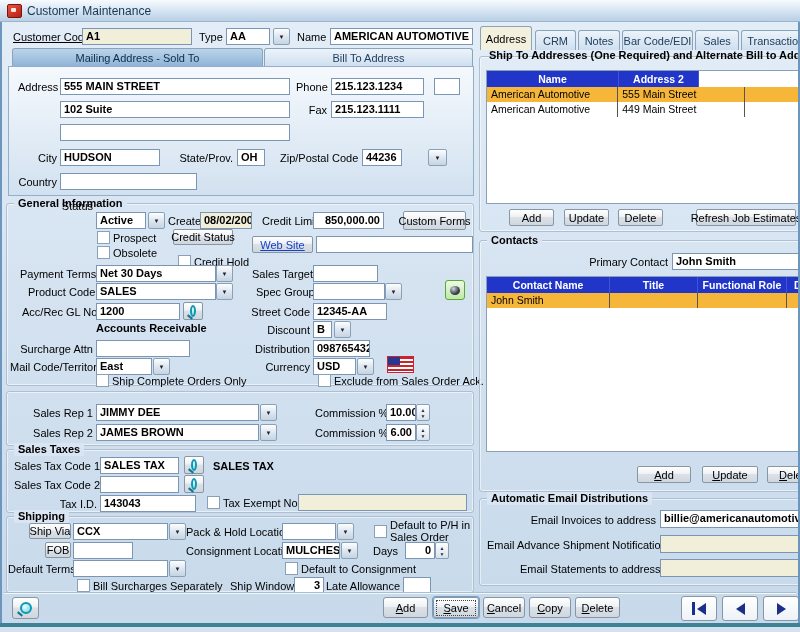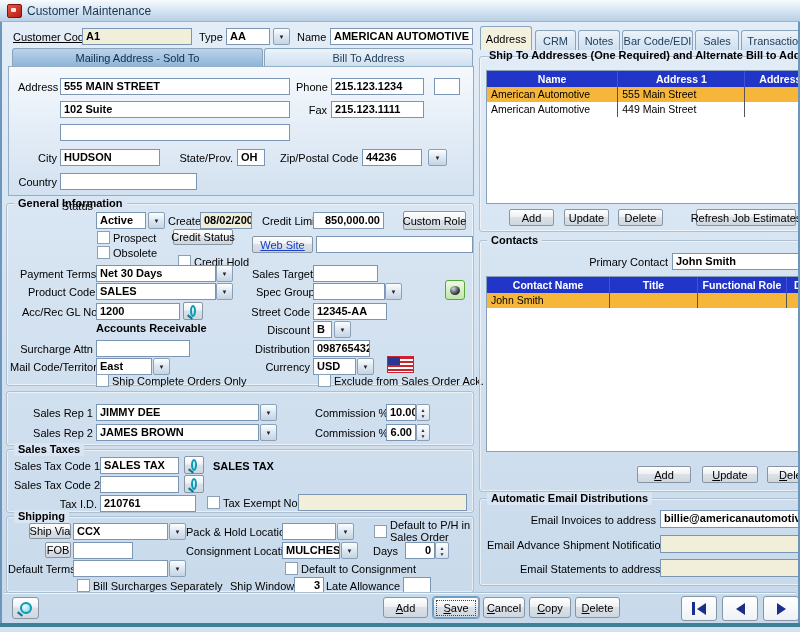--- a/index.html
+++ b/index.html
@@ -111,36 +111,36 @@
   <div class="fld" style="left:434px;top:78px;width:26px;"></div>
   <div class="fld" style="left:60px;top:101px;width:230px;">102 Suite</div>
   <div class="lb lbr" style="left:305px;top:104px;width:22px;">Fax</div>
   <div class="fld" style="left:331px;top:101px;width:93px;">215.123.1111</div>
   <div class="fld" style="left:60px;top:124px;width:230px;"></div>
   <div class="lb lbr" style="left:30px;top:152px;width:27px;">City</div>
   <div class="fld" style="left:60px;top:149px;width:100px;">HUDSON</div>
   <div class="lb lbr" style="left:178px;top:152px;width:55px;">State/Prov.</div>
   <div class="fld" style="left:237px;top:149px;width:28px;">OH</div>
   <div class="lb lbr" style="left:280px;top:152px;width:78px;">Zip/Postal Code</div>
-  <div class="fld" style="left:362px;top:149px;width:60px;">44236</div>
+  <div class="fld" style="left:362px;top:149px;width:40px;">44236</div>
   <div class="dd" style="left:428px;top:149px;width:19px;"></div>
   <div class="lb lbr" style="left:18px;top:176px;width:39px;">Country</div>
   <div class="fld" style="left:60px;top:173px;width:137px;"></div>
 
   <div class="grp" style="left:6px;top:203px;width:468px;height:183px;"></div>
   <div class="gt" style="left:14px;top:197px;">General Information</div>
   <div class="lb lbr" style="left:50px;top:200px;width:43px;">Status</div>
   <div class="fld" style="left:96px;top:212px;width:50px;">Active</div>
   <div class="dd" style="left:148px;top:212px;"></div>
   <div class="lb" style="left:168px;top:215px;">Created</div>
   <div class="fld tan" style="left:200px;top:212px;width:52px;">08/02/2000</div>
   <div class="lb lbr" style="left:262px;top:215px;width:48px;">Credit Limit</div>
   <div class="fld ra" style="left:313px;top:212px;width:71px;">850,000.00</div>
   <div class="btn btn-sm" style="left:403px;top:211px;width:63px;height:19px;">
-      <span>Custom Role</span>
+      <span>Custom Forms</span>
     </div>
   <div class="chk" style="left:97px;top:231px;"></div>
   <div class="lb" style="left:113px;top:232px;">Prospect</div>
   <div class="btn btn-sm" style="left:173px;top:229px;width:60px;height:16px;">
       <span>Credit Status</span>
     </div>
   <div class="btn btn-sm" style="left:252px;top:236px;width:61px;">
       <span class="link">Web Site</span>
     </div>
   <div class="fld" style="left:316px;top:236px;width:157px;"></div>
@@ -208,21 +208,21 @@
   <div class="btn btn-sm magbtn" style="left:184px;top:456px;width:20px;height:18px;">
       <span class="magi"></span>
     </div>
   <div class="lb" style="left:213px;top:460px;font-weight:bold;">SALES TAX</div>
   <div class="lb lbr" style="left:14px;top:479px;width:83px;">Sales Tax Code 2</div>
   <div class="fld" style="left:100px;top:476px;width:79px;"></div>
   <div class="btn btn-sm magbtn" style="left:184px;top:475px;width:20px;height:18px;">
       <span class="magi"></span>
     </div>
   <div class="lb lbr" style="left:55px;top:498px;width:42px;">Tax I.D.</div>
-  <div class="fld" style="left:100px;top:495px;width:96px;">210761</div>
+  <div class="fld" style="left:100px;top:495px;width:96px;">143043</div>
   <div class="chk" style="left:207px;top:496px;"></div>
   <div class="lb" style="left:223px;top:497px;">Tax Exempt No.</div>
   <div class="fld tan" style="left:298px;top:494px;width:169px;"></div>
 
   <div class="grp" style="left:6px;top:516px;width:468px;height:77px;"></div>
   <div class="gt" style="left:14px;top:510px;">Shipping</div>
   <div class="btn btn-sm" style="left:29px;top:523px;width:42px;height:16px;">
       <span>Ship Via</span>
     </div>
   <div class="fld" style="left:73px;top:523px;width:95px;">CCX</div>
@@ -272,21 +272,20 @@
     </div>
   <div class="tab tab-off" style="left:741px;top:30px;width:75px;height:20px;">
       <span>Transactions</span>
     </div>
 
   <div class="grp" style="left:479px;top:56px;width:330px;height:176px;"></div>
   <div class="lb" style="left:489px;top:49px;font-weight:bold;">Ship To Addresses (One Required)  and Alternate Bill to Addresses</div>
   <div class="grid" style="left:486px;top:70px;width:340px;height:134px;">
     <div class="ghead">
       <div class="gh" style="width:132px;">Name</div>
-      <div class="gh" style="width:128px;">Address 1</div>
       <div class="gh" style="width:80px;">Address 2</div>
     </div>
     <div class="grow sel">
       <div class="gc" style="width:132px;">American Automotive</div>
       <div class="gc" style="width:128px;">555 Main Street</div>
       <div class="gc" style="width:80px;"></div>
     </div>
     <div class="grow">
       <div class="gc" style="width:132px;">American Automotive</div>
       <div class="gc" style="width:128px;">449 Main Street</div>

